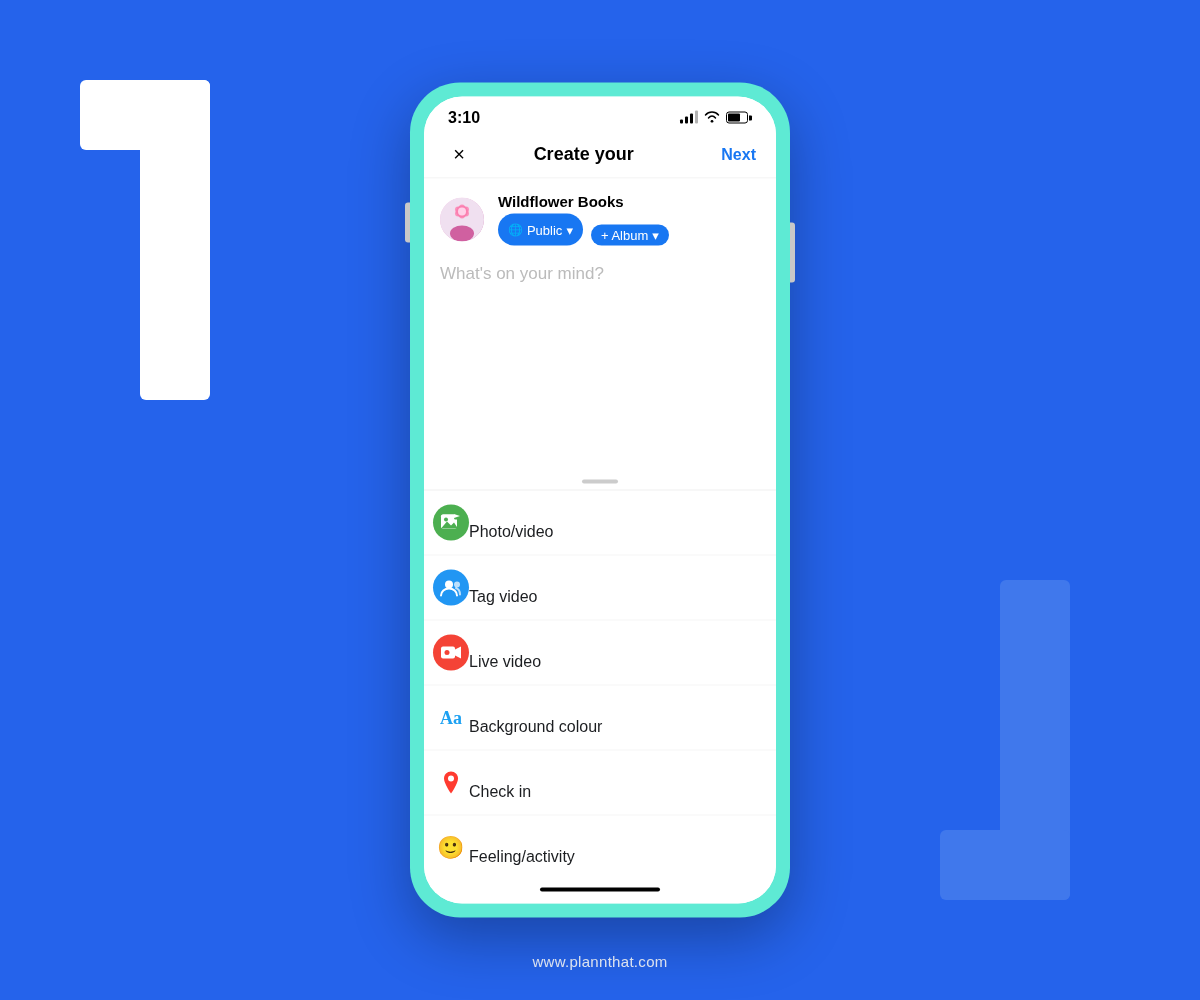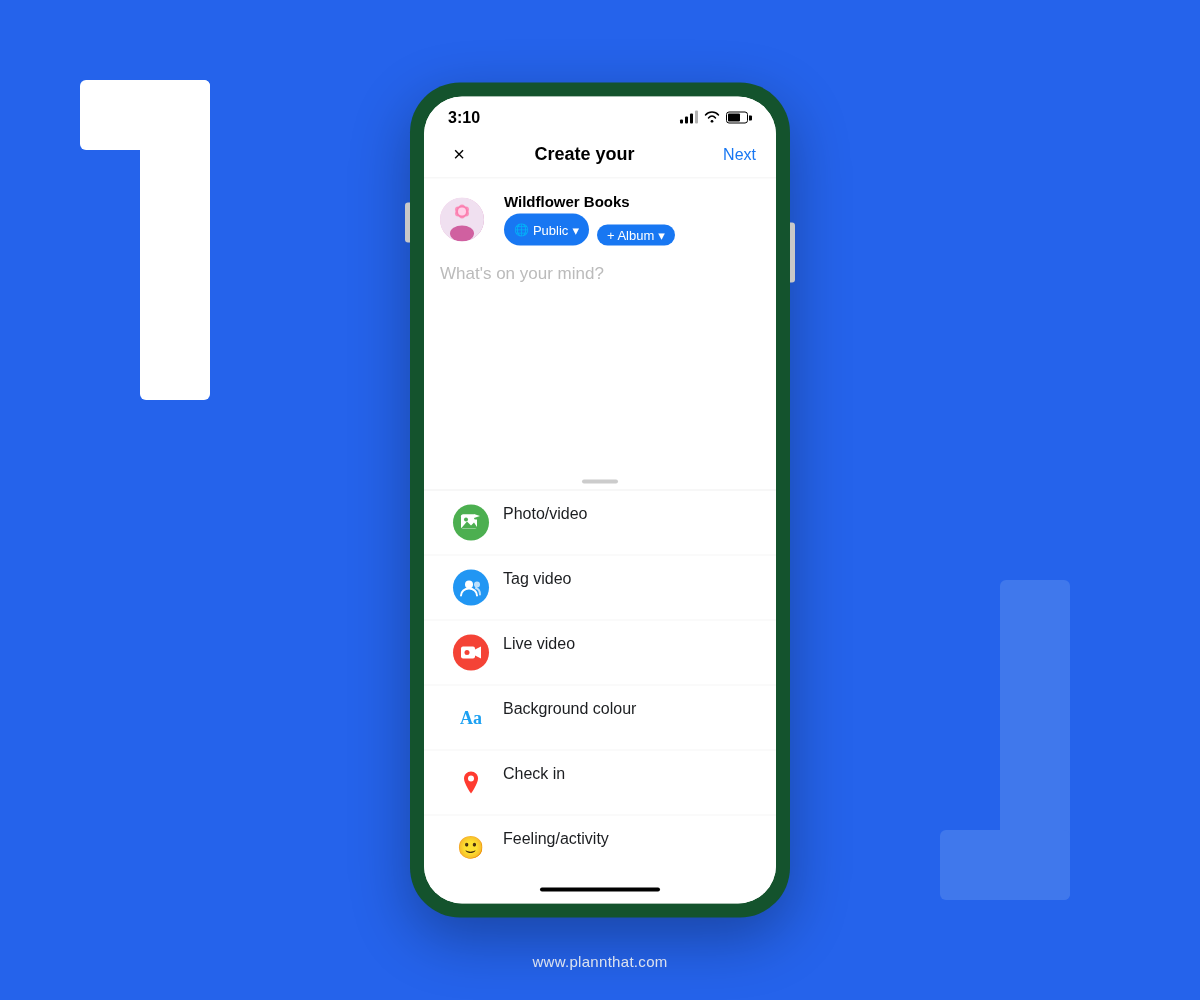--- a/index.html
+++ b/index.html
@@ -90,21 +90,21 @@
     
     .phone-wrapper {
       position: absolute;
       top: 50%;
       left: 50%;
       transform: translate(-50%, -50%);
       width: 380px;
     }
 
     .phone {
-      background: #14532d;
+      background: #5eead4;
       border-radius: 50px;
       padding: 14px;
       box-shadow: 0 20px 60px rgba(0,0,0,0.3);
       position: relative;
     }
 
     
     .phone::before {
       content: '';
       position: absolute;
@@ -224,35 +224,35 @@
 
     .header-title {
       font-size: 18px;
       font-weight: 600;
       color: #000;
     }
 
     .header-next {
       font-size: 16px;
       color: #1877f2;
-      font-weight: 400;
+      font-weight: 700;
       cursor: pointer;
       margin-left: 28px;
     }
 
     
     .post-area {
       background: white;
       padding: 14px 16px;
     }
 
     .user-info {
       display: flex;
       align-items: center;
-      gap: 20px;
+      gap: 14px;
       margin-bottom: 10px;
     }
 
     .user-avatar {
       width: 44px;
       height: 44px;
       border-radius: 50%;
       background: #f0e8f0;
       display: flex;
       align-items: center;
@@ -336,23 +336,22 @@
     }
 
     
     .bottom-sheet {
       background: white;
       border-top: 1px solid #f0f0f0;
     }
 
     .menu-item {
       display: flex;
-      align-items: flex-start;
-      gap: 14px;
-      padding: 14px 29px;
+      align-items: flex-end;
+      padding: 14px 9px;
       cursor: pointer;
       border-bottom: 1px solid #f5f5f5;
     }
 
     .menu-item:last-child {
       border-bottom: none;
     }
 
     .menu-icon {
       width: 36px;

